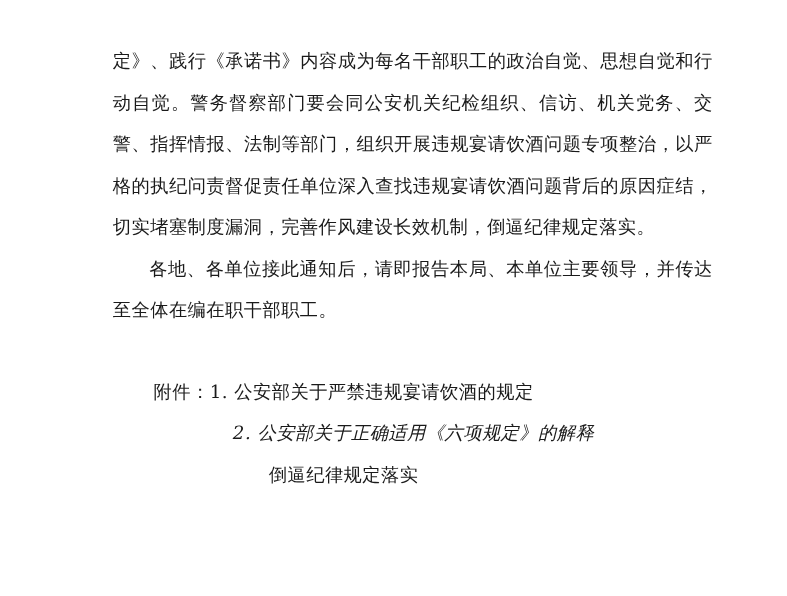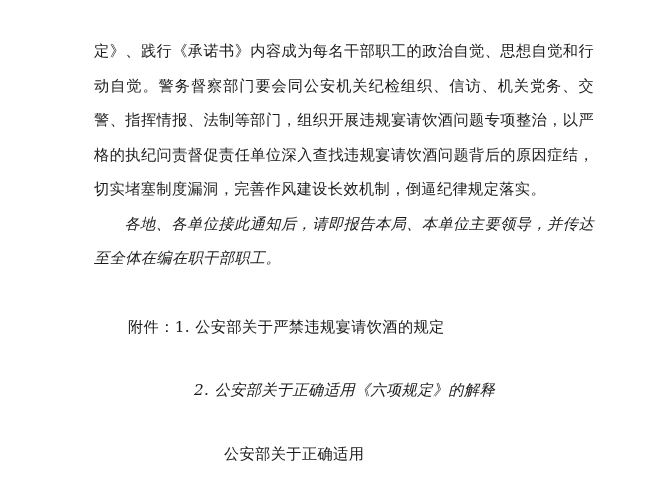--- a/index.html
+++ b/index.html
@@ -25,45 +25,43 @@
   .para {
     font-size: 15.2px;
     line-height: 34.5px;
     text-align: justify;
     text-justify: inter-ideograph;
     letter-spacing: 0.4px;
     margin: 0;
   }
   .para.indent {
     text-indent: 2em;
-    font-style: italic;
   }
   .attach-block {
     margin-top: 34px;
   }
   .attach-line {
     font-size: 15.2px;
     line-height: 34.5px;
     letter-spacing: 0.4px;
     white-space: nowrap;
-    margin-top: 29px;
   }
   .attach-line.l1 { padding-left: 34px; }
   .attach-line.l2 { padding-left: 100px; font-style: italic; }
   .attach-line.l3 { padding-left: 100px; }
   .attach-line.l4 { padding-left: 130px; }
 </style>
 </head>
 <body>
 
 <div class="page">
 
   <p class="para">定》、践行《承诺书》内容成为每名干部职工的政治自觉、思想自觉和行动自觉。警务督察部门要会同公安机关纪检组织、信访、机关党务、交警、指挥情报、法制等部门，组织开展违规宴请饮酒问题专项整治，以严格的执纪问责督促责任单位深入查找违规宴请饮酒问题背后的原因症结，切实堵塞制度漏洞，完善作风建设长效机制，倒逼纪律规定落实。</p>
 
   <p class="para indent">各地、各单位接此通知后，请即报告本局、本单位主要领导，并传达至全体在编在职干部职工。</p>
 
   <div class="attach-block">
     <div class="attach-line l1">附件：1. 公安部关于严禁违规宴请饮酒的规定</div>
     <div class="attach-line l2">2. 公安部关于正确适用《六项规定》的解释</div>
-    <div class="attach-line l4">公安部关于正确适用</div>
+    <div class="attach-line l4">倒逼纪律规定落实</div>
   </div>
 
 </div>
 
 </body></html>

